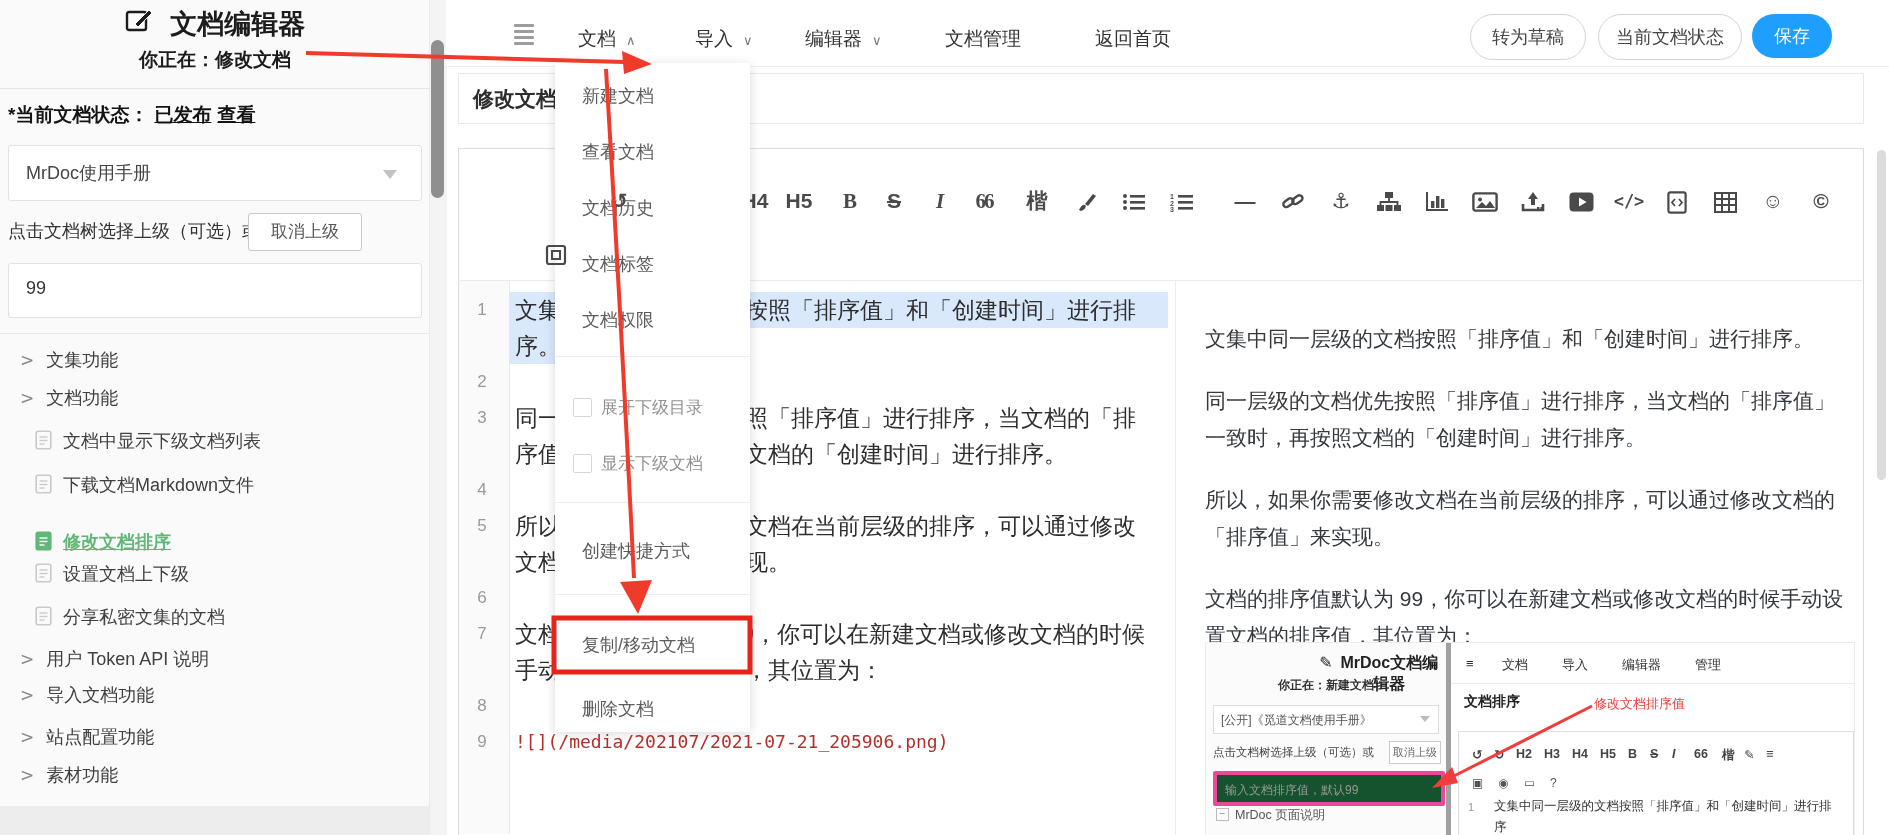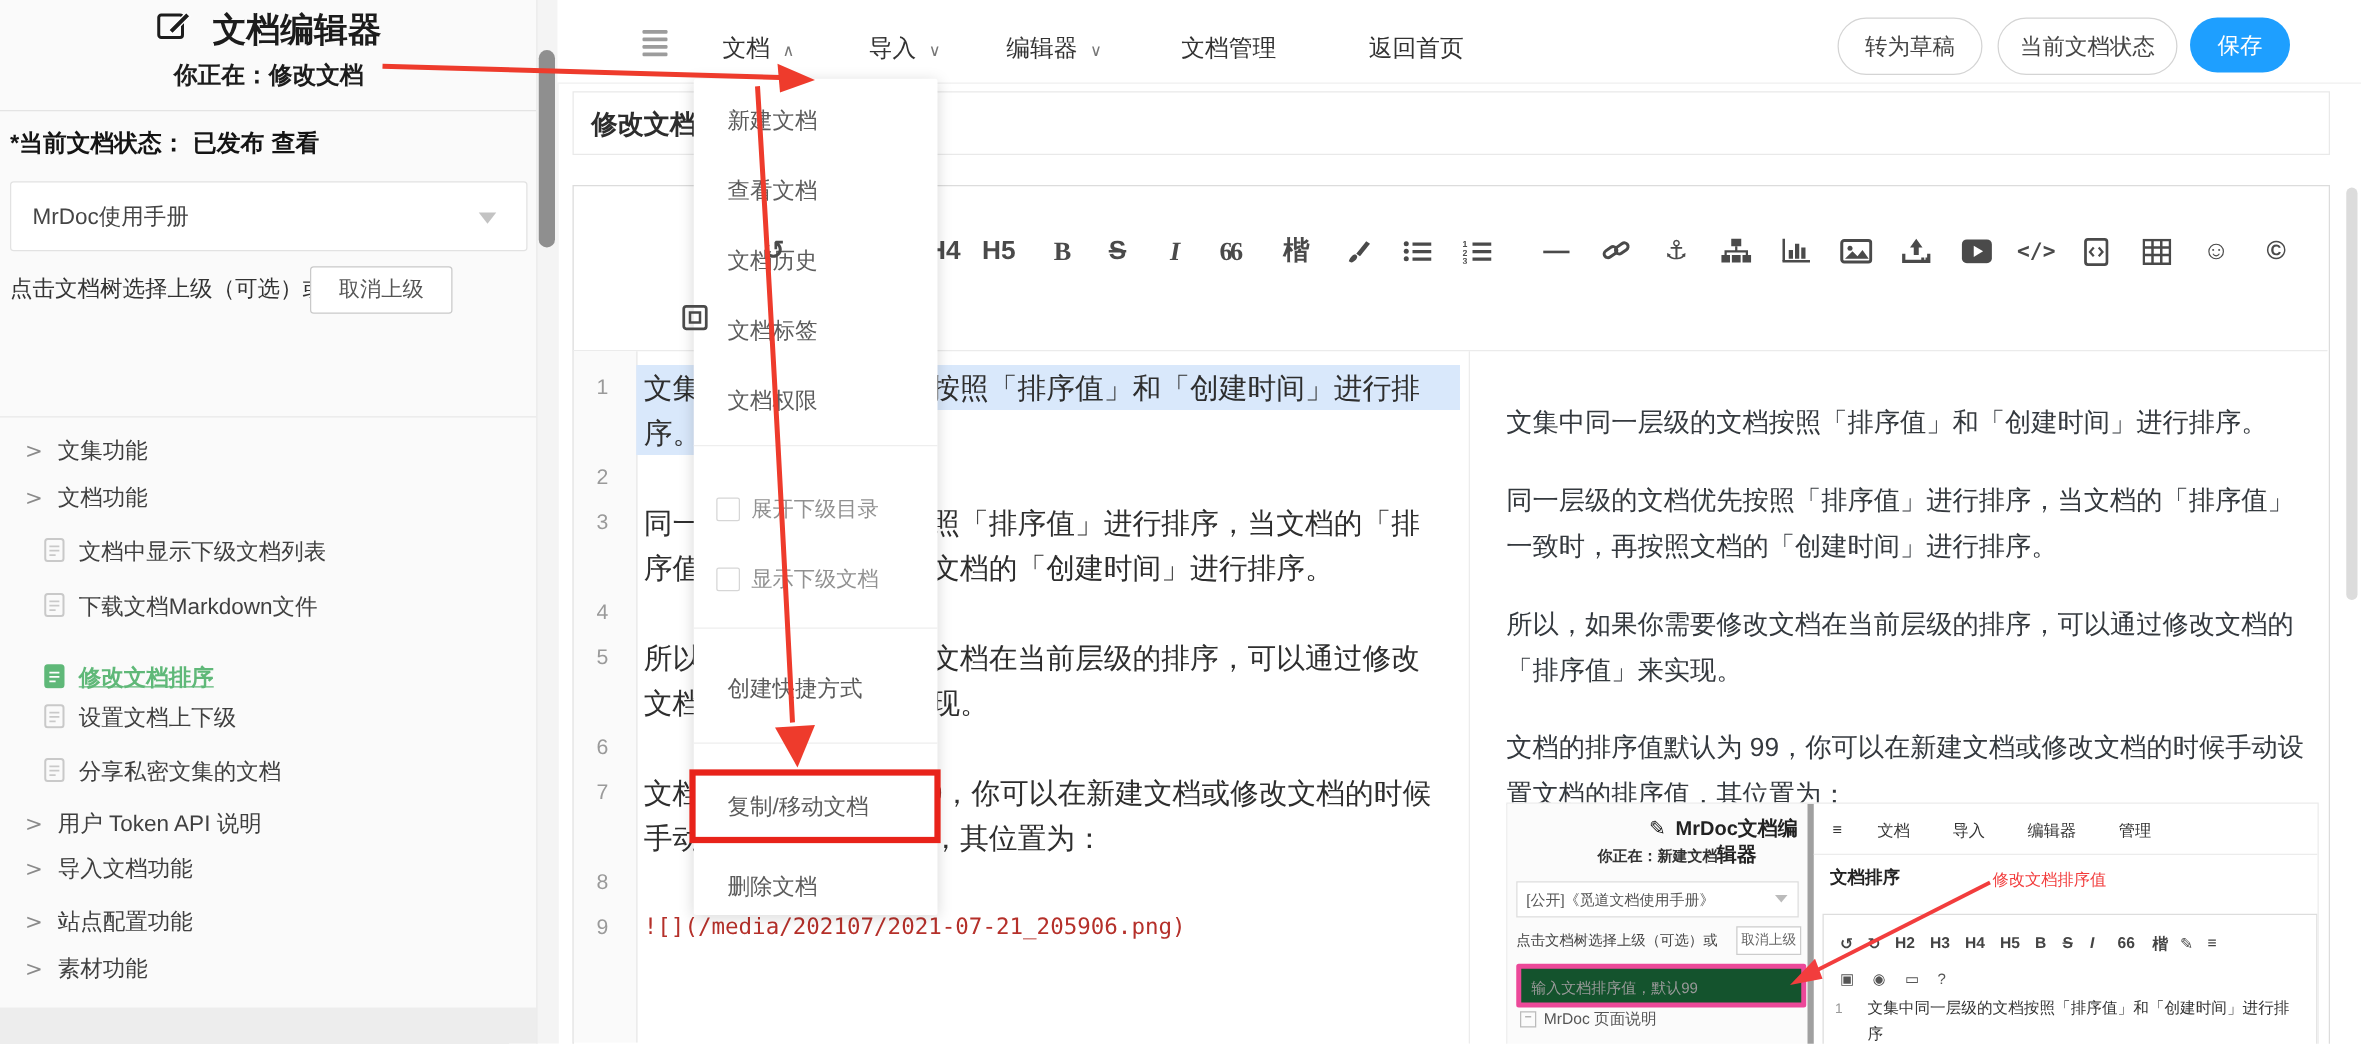--- a/index.html
+++ b/index.html
@@ -6,21 +6,21 @@
   body{width:1889px;height:835px;overflow:hidden;font-family:"Liberation Sans","DejaVu Sans",sans-serif;background:#fff;}
   .abs{position:absolute;}
   #page{position:relative;width:1889px;height:835px;overflow:hidden;}
 
   
   #sidebar{left:0;top:0;width:430px;height:835px;background:#fafafa;}
   .s-title{left:0;top:6px;width:430px;text-align:center;font-size:27px;font-weight:bold;color:#1c1c1c;}
   .s-sub{left:0;top:47px;width:430px;text-align:center;font-size:19px;font-weight:bold;color:#1c1c1c;}
   .s-div{left:0;top:88px;width:430px;height:0;border-top:1px solid #e4e4e4;}
   .s-status{left:8px;top:102px;font-size:19px;font-weight:bold;color:#141414;}
-  .s-status .u{margin-left:6px;}
+  .s-status .u{text-decoration:underline;margin-left:6px;}
   .sel-box{left:8px;top:145px;width:412px;height:54px;background:#fff;border:1px solid #e2e2e2;border-radius:3px;}
   .sel-box .txt{position:absolute;left:17px;top:15px;font-size:18px;color:#454545;}
   .sel-caret{position:absolute;right:24px;top:24px;width:0;height:0;border-left:7px solid transparent;border-right:7px solid transparent;border-top:9px solid #c3c3c3;}
   .s-hint{left:8px;top:219px;font-size:18px;color:#333;}
   .s-cancel{left:248px;top:213px;width:112px;height:36px;background:#fff;border:1px solid #c9c9c9;border-radius:3px;font-size:17px;color:#555;text-align:center;line-height:36px;}
   .num-box{left:8px;top:263px;width:412px;height:53px;background:#fff;border:1px solid #e2e2e2;border-radius:3px;}
   .num-box .txt{position:absolute;left:17px;top:14px;font-size:18px;color:#333;}
   .s-div2{left:0;top:333px;width:430px;height:0;border-top:1px solid #e8e8e8;}
   .tree-item{height:32px;line-height:32px;font-size:18px;color:#404040;white-space:nowrap;}
   .tree-item .chev{color:#8a8a8a;font-size:17px;margin-right:12px;font-family:"DejaVu Sans",sans-serif;}
@@ -117,20 +117,23 @@
     <div class="s-div abs"></div>
     <div class="s-status abs">
       <span>*当前文档状态：</span><span class="u">已发布</span><span class="u">查看</span>
     </div>
     <div class="sel-box abs">
       <span class="txt">MrDoc使用手册</span>
       <i class="sel-caret"></i>
     </div>
     <div class="s-hint abs">点击文档树选择上级（可选）或</div>
     <div class="s-cancel abs">取消上级</div>
+    <div class="num-box abs">
+      <span class="txt">99</span>
+    </div>
     <div class="s-div2 abs"></div>
     <div id="tree">
         <div class="tree-item abs" style="top: 344px; left: 20px;"><span class="chev">&gt;</span><span>文集功能</span></div>
         <div class="tree-item abs" style="top: 382px; left: 20px;"><span class="chev">&gt;</span><span>文档功能</span></div>
         <div class="tree-item abs" style="top: 425px; left: 35px;"><svg class="doc-ico" width="17" height="20" viewBox="0 0 17 20">
             <rect x="1.2" y="1.2" width="14.6" height="17.6" rx="2" fill="none" stroke="#c9c9c9" stroke-width="1.6"></rect>
             <line x1="4.5" y1="7" x2="12.5" y2="7" stroke="#c9c9c9" stroke-width="1.4"></line>
             <line x1="4.5" y1="10.5" x2="12.5" y2="10.5" stroke="#c9c9c9" stroke-width="1.4"></line>
             <line x1="4.5" y1="14" x2="9.5" y2="14" stroke="#c9c9c9" stroke-width="1.4"></line>
           </svg><span>文档中显示下级文档列表</span></div>

